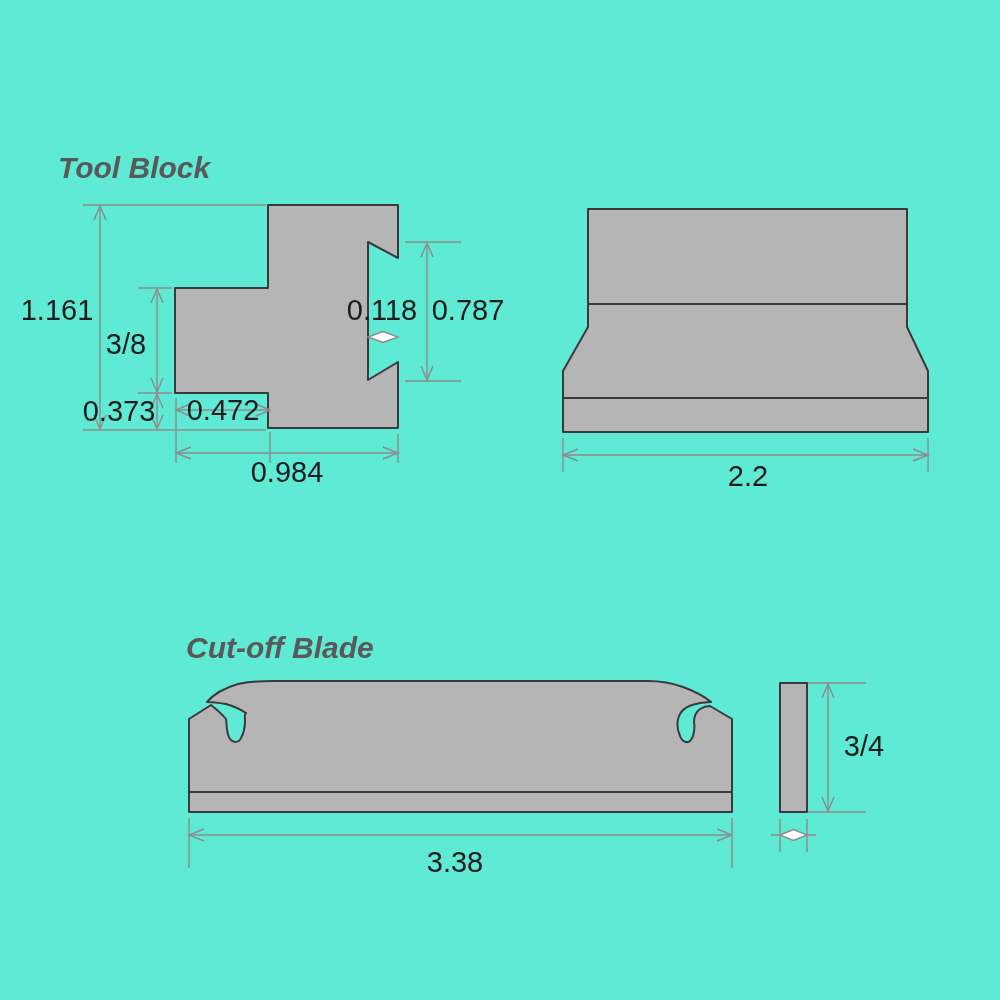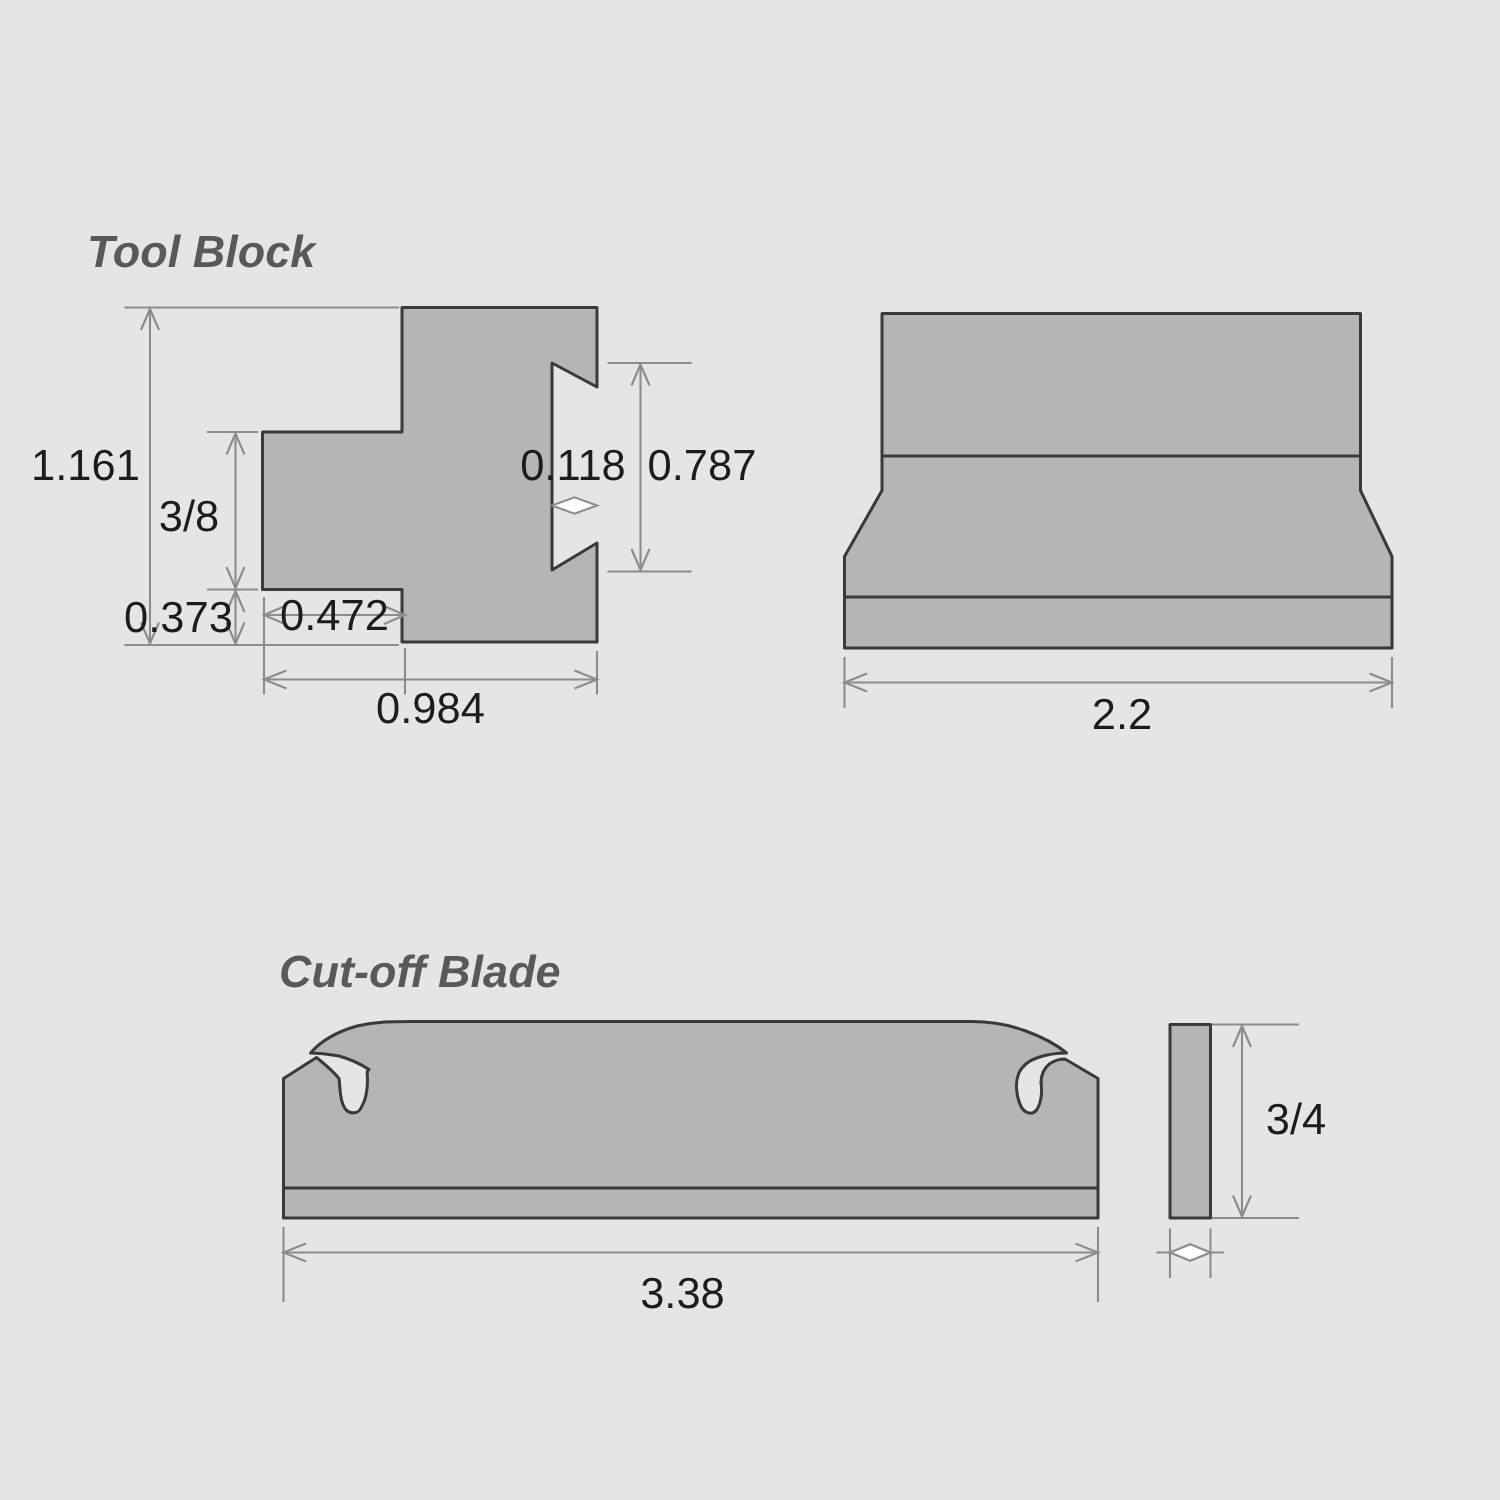--- a/index.html
+++ b/index.html
@@ -1,16 +1,16 @@
 <!DOCTYPE html>
 <html><head>
 <meta charset="utf-8">
 <style>
   html,body{margin:0;padding:0;background:#ffffff;}
-  .canvas{position:relative;width:1000px;height:1000px;background:#e5e5e5;overflow:hidden;
+  .canvas{position:relative;width:1000px;height:1000px;background:#5eead4;overflow:hidden;
           font-family:"Liberation Sans", sans-serif;}
   svg{position:absolute;left:0;top:0;}
   .outline{stroke:#3a3a3a;stroke-width:2;stroke-linejoin:round;}
   .iline{stroke:#3a3a3a;stroke-width:2;fill:none;}
   .dim{stroke:#8c8c8c;stroke-width:1.4;fill:none;}
   .arr{stroke:#8c8c8c;stroke-width:1.4;fill:none;stroke-linejoin:miter;}
   .dia{stroke:#8c8c8c;stroke-width:1.4;fill:#ffffff;}
   text.lbl{font-family:"Liberation Sans", sans-serif;font-size:29px;fill:#1c1c1c;}
   text.ttl{font-family:"Liberation Sans", sans-serif;font-size:30px;font-weight:bold;font-style:italic;fill:#595959;}
 </style>

